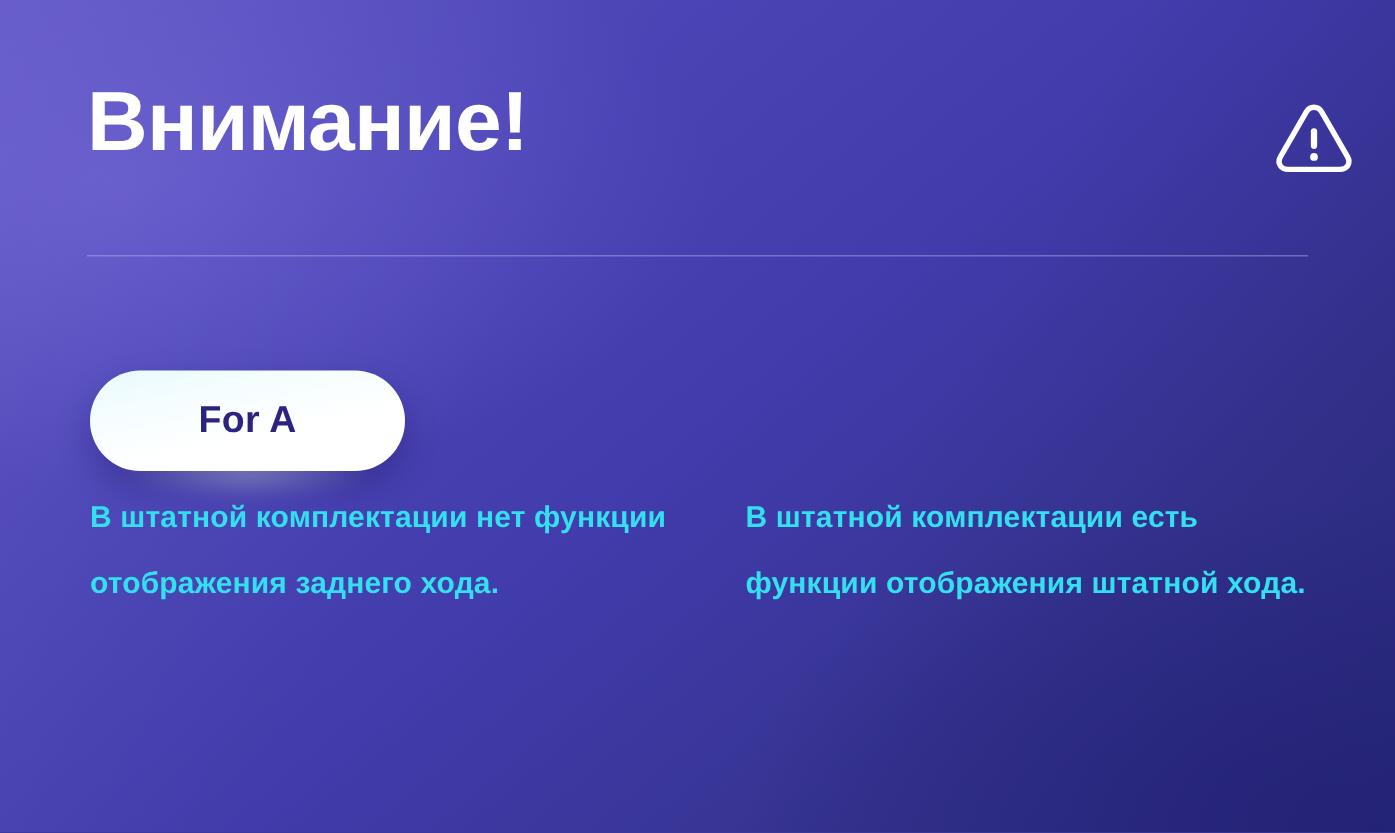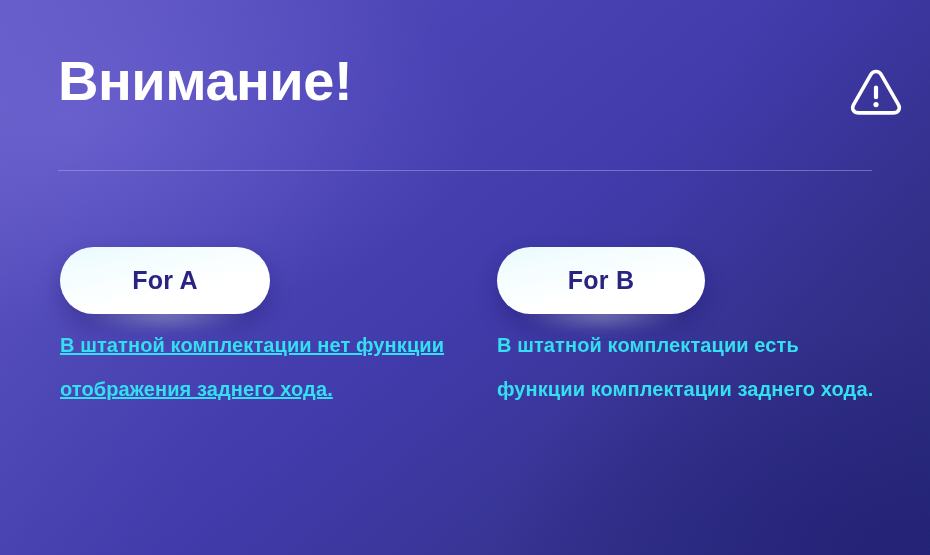--- a/index.html
+++ b/index.html
@@ -131,21 +131,21 @@
     position: absolute;
     top: 100px;
     width: 390px;
     color: #34dff0;
     font-family: "Liberation Sans", sans-serif;
     font-size: 20px;
     font-weight: bold;
     line-height: 44px;
     letter-spacing: 0.1px;
   }
-  .col-a .description { left: 0; width: 392px; text-decoration: underline; }
+  .col-a .description { left: 0; width: 392px; }
   .col-b .description { left: 0; width: 392px; }
 </style>
 </head>
 <body>
 
 <div class="slide">
   <div class="content">
 
     <h1 class="page-title">Внимание!</h1>
 
@@ -163,22 +163,18 @@
 
       <div class="column col-a">
         <div class="pill-wrap">
           <div class="pill-glow"></div>
           <button class="pill pill-a">For A</button>
         </div>
         <p class="description">В штатной комплектации нет функции отображения заднего хода.</p>
       </div>
 
       <div class="column col-b">
-        <div class="pill-wrap">
-          <div class="pill-glow"></div>
-          <button class="pill pill-b">For B</button>
-        </div>
-        <p class="description">В штатной комплектации есть функции комплектации заднего хода.</p>
+        <p class="description">В штатной комплектации есть функции отображения штатной хода.</p>
       </div>
 
     </div>
   </div>
 </div>
 
 </body></html>

